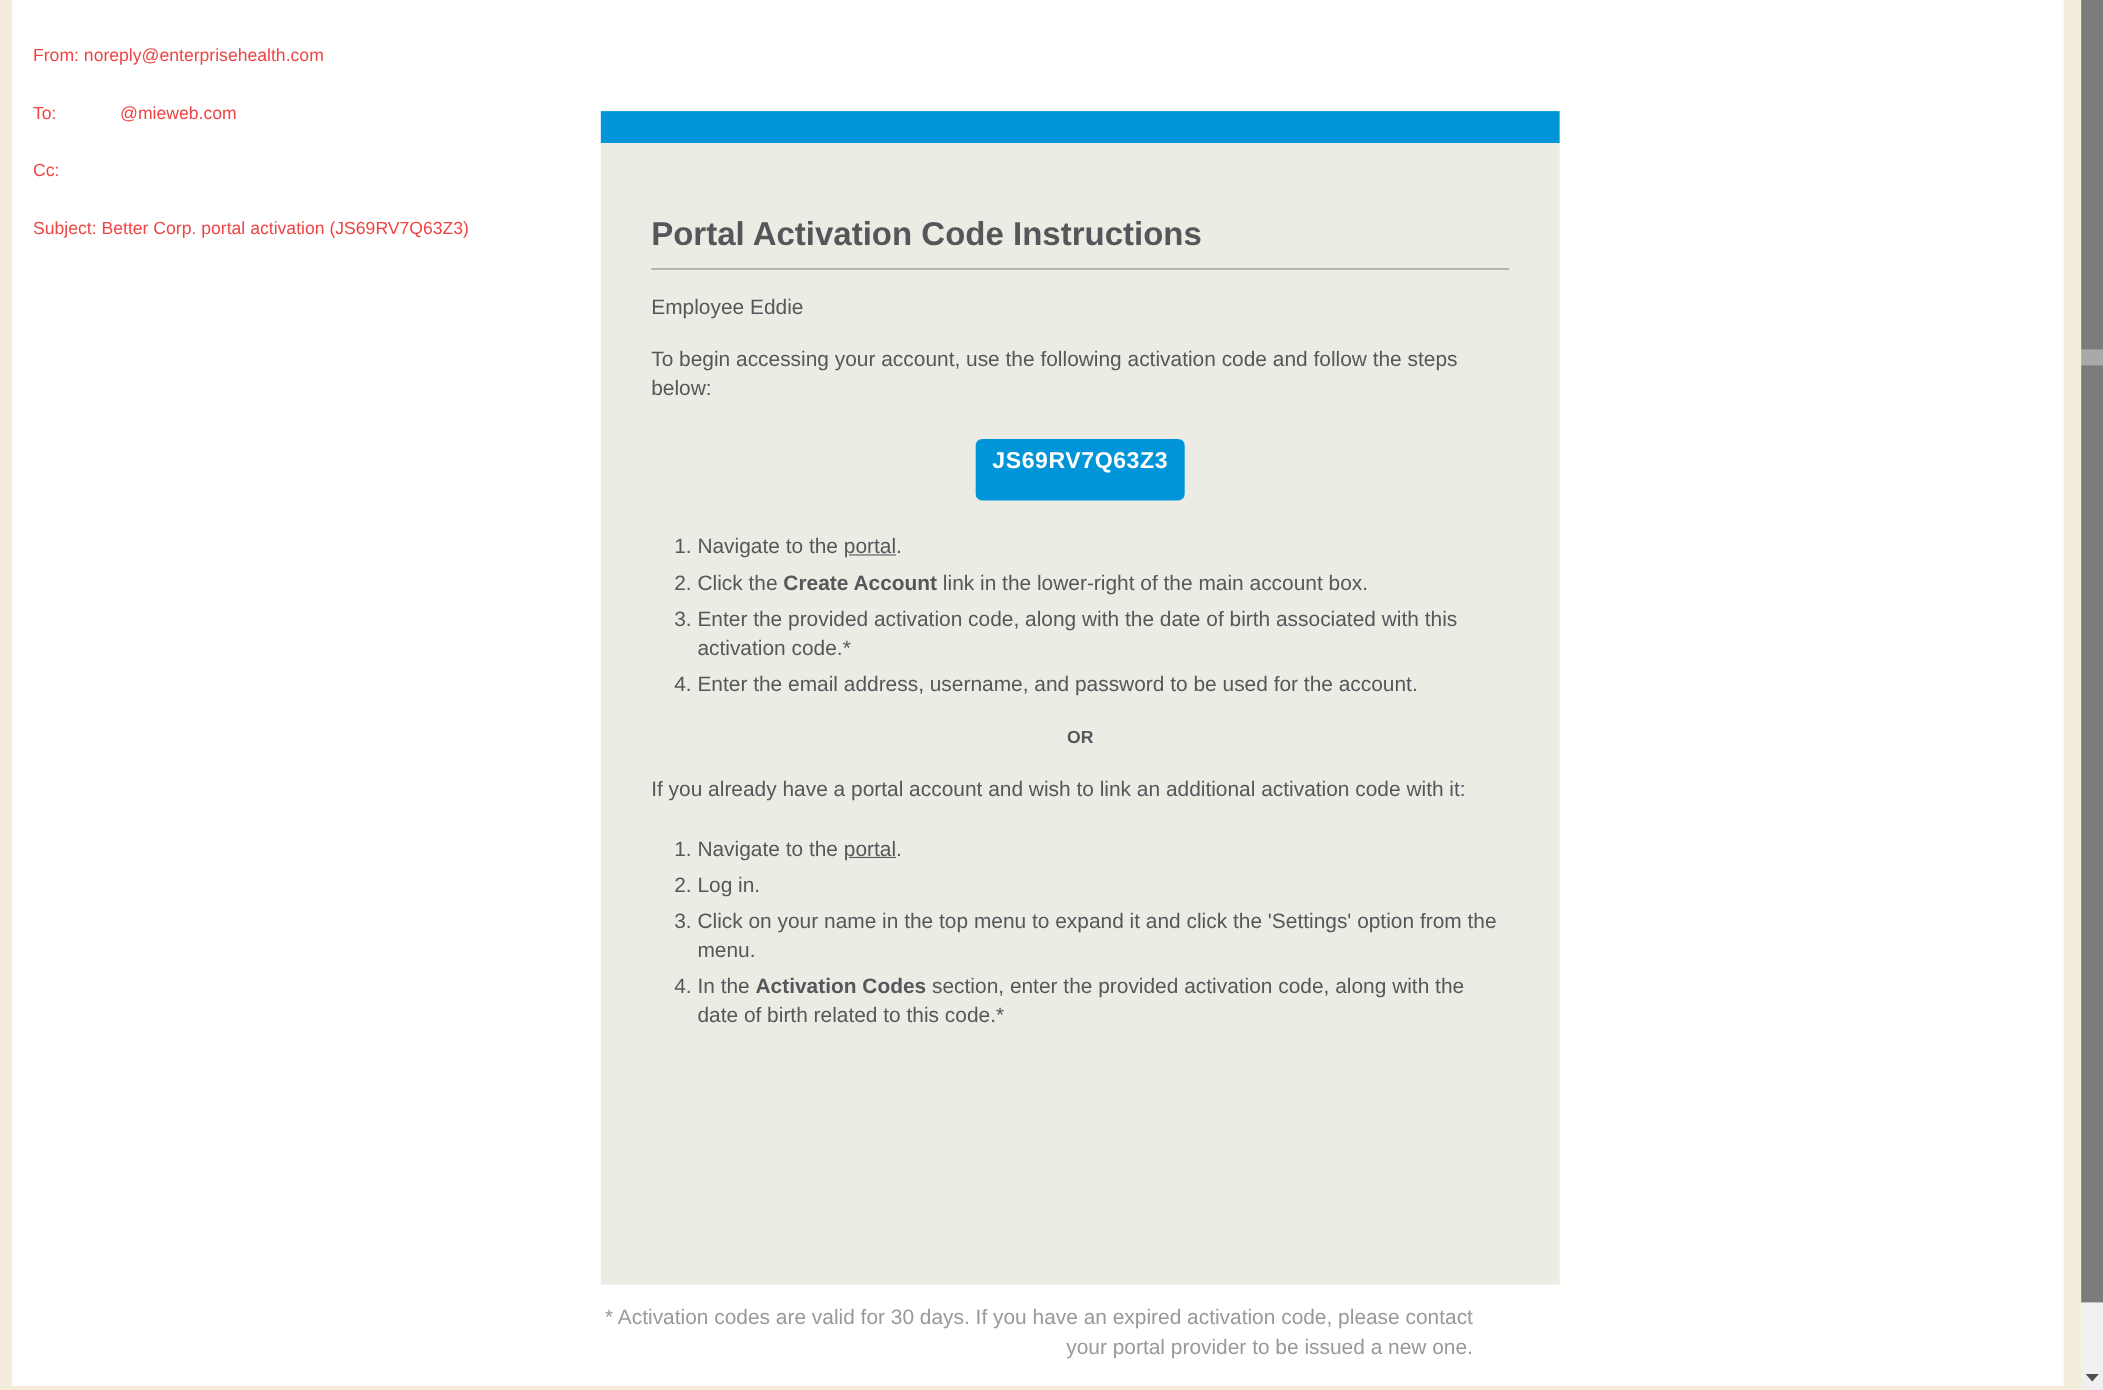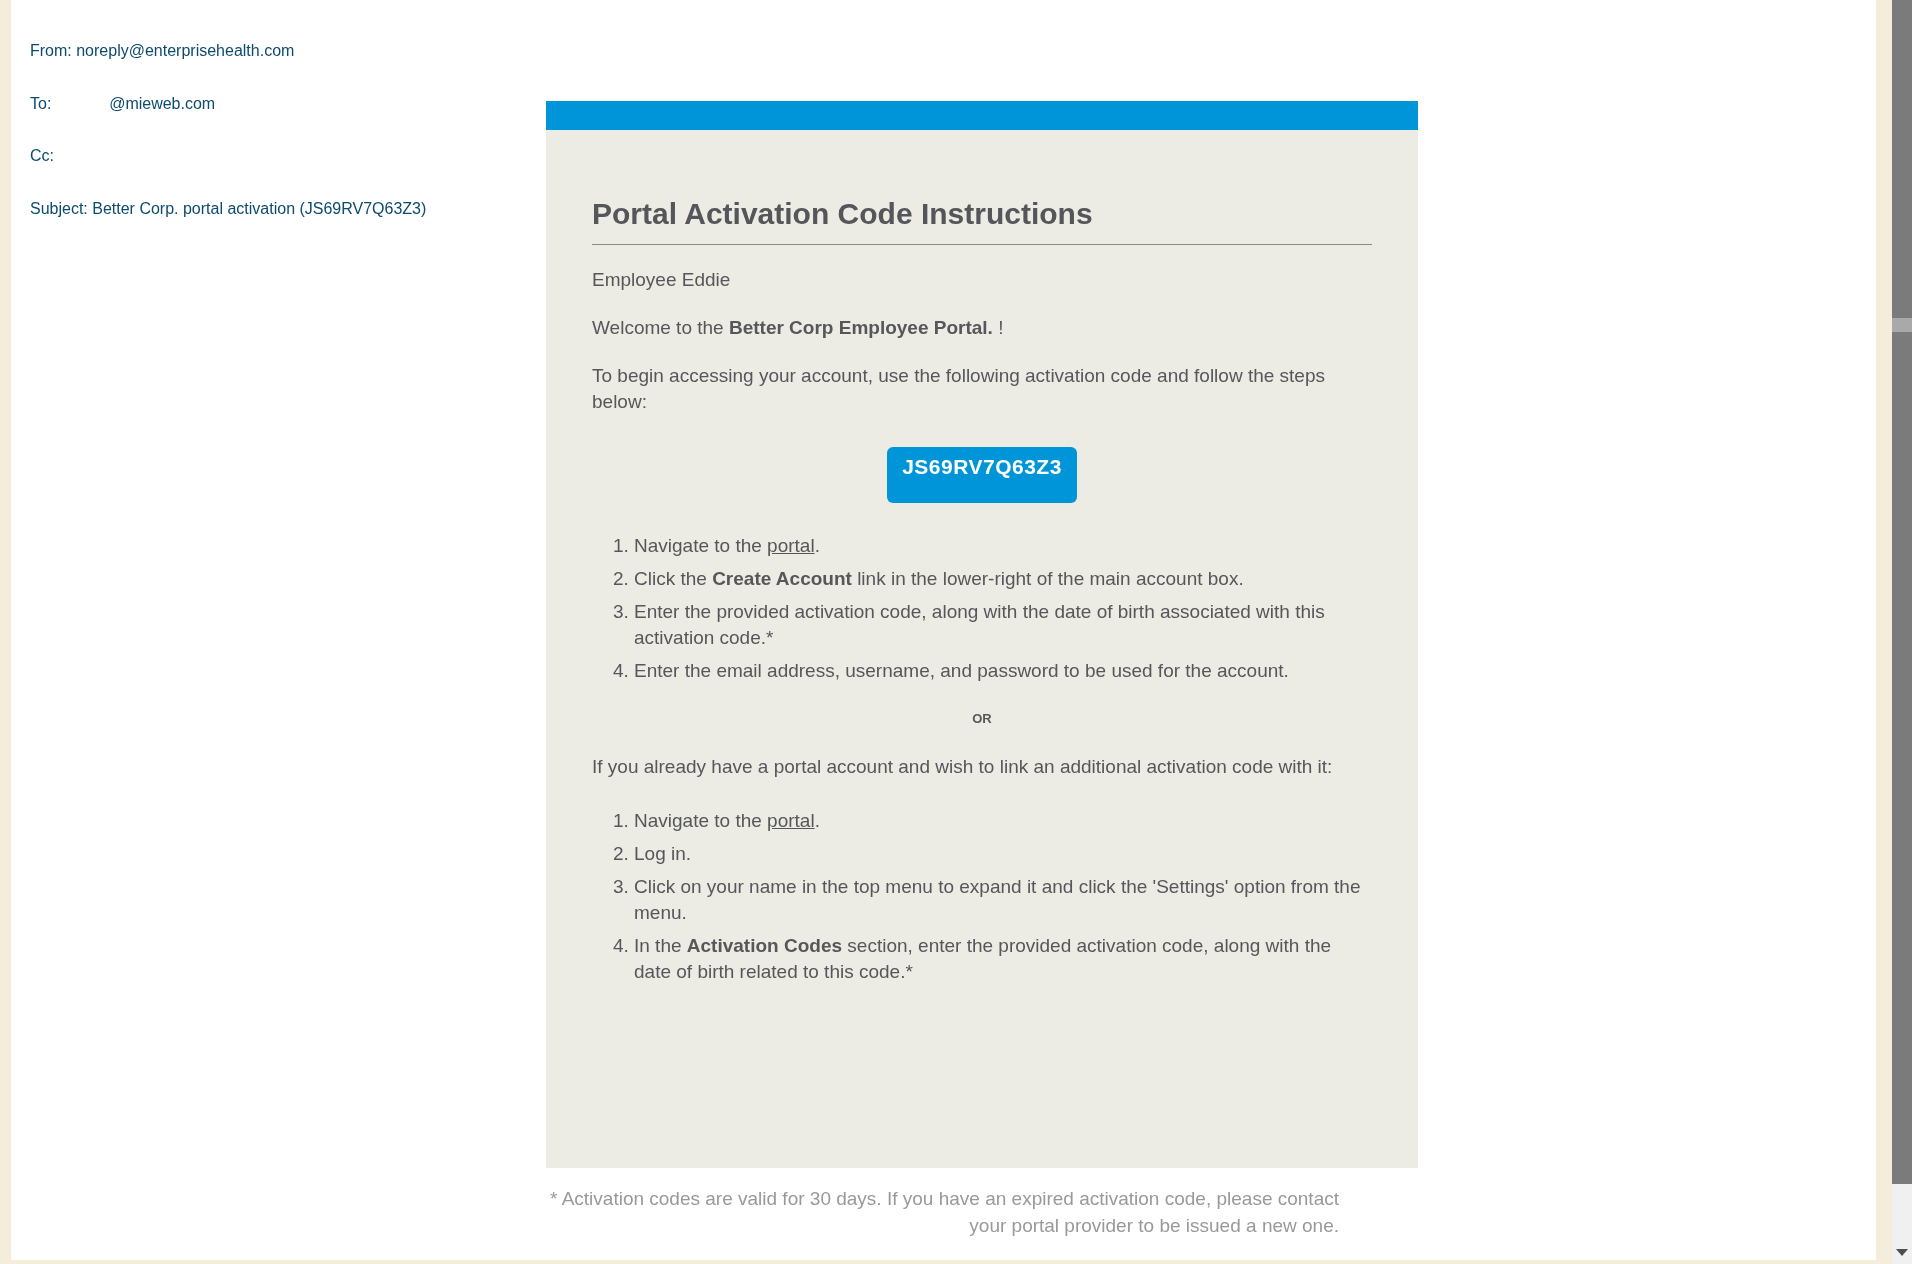--- a/index.html
+++ b/index.html
@@ -17,21 +17,21 @@
     width: 1865px; height: 1260px;
     background: #FFFFFF;
   }
 
   
   .email-headers {
     position: absolute;
     left: 19px; top: 7px;
     font-size: 16px;
     line-height: 17.5px;
-    color: #0c4a6e;
+    color: #ef4444;
     white-space: pre;
   }
 
   
   .card {
     position: absolute;
     left: 535px; top: 101px;   
     width: 872px; height: 1067px;
     overflow: hidden;
   }
@@ -70,21 +70,21 @@
     border-radius: 6px;
     letter-spacing: 0.5px;
   }
 
   .card-body ol { margin: 28px 0 22px 0; padding-left: 42px; }
   .card-body li { margin-bottom: 7px; }
 
   .or-divider {
     text-align: center;
     font-weight: bold;
-    font-size: 13px;
+    font-size: 16px;
     margin: 32px 0 22px 0;
   }
 
   .card-body a {
     color: #56575B;
     text-decoration: underline;
     cursor: pointer;
   }
   .card-body a:empty, .card-body b:empty { display: none; }
 
@@ -135,21 +135,20 @@
   </div>
 
   <div class="card">
     <div class="card-topbar" style="background: rgb(0, 149, 216);"></div>
     <div class="card-body">
 
       <h1 class="card-title">Portal Activation Code Instructions</h1>
 
       <p>Employee Eddie</p>
 
-      <p><span>Welcome to the </span><b>Better Corp Employee Portal.</b><span> !</span></p>
 
       <p>To begin accessing your account, use the following activation code and follow the steps below:</p>
 
       <div class="code-wrap">
         <span class="code-badge" style="background: rgb(0, 149, 216);">JS69RV7Q63Z3</span>
       </div>
 
 
       <ol>
         <li><span>Navigate to the </span><a>portal</a><span>.</span></li>

